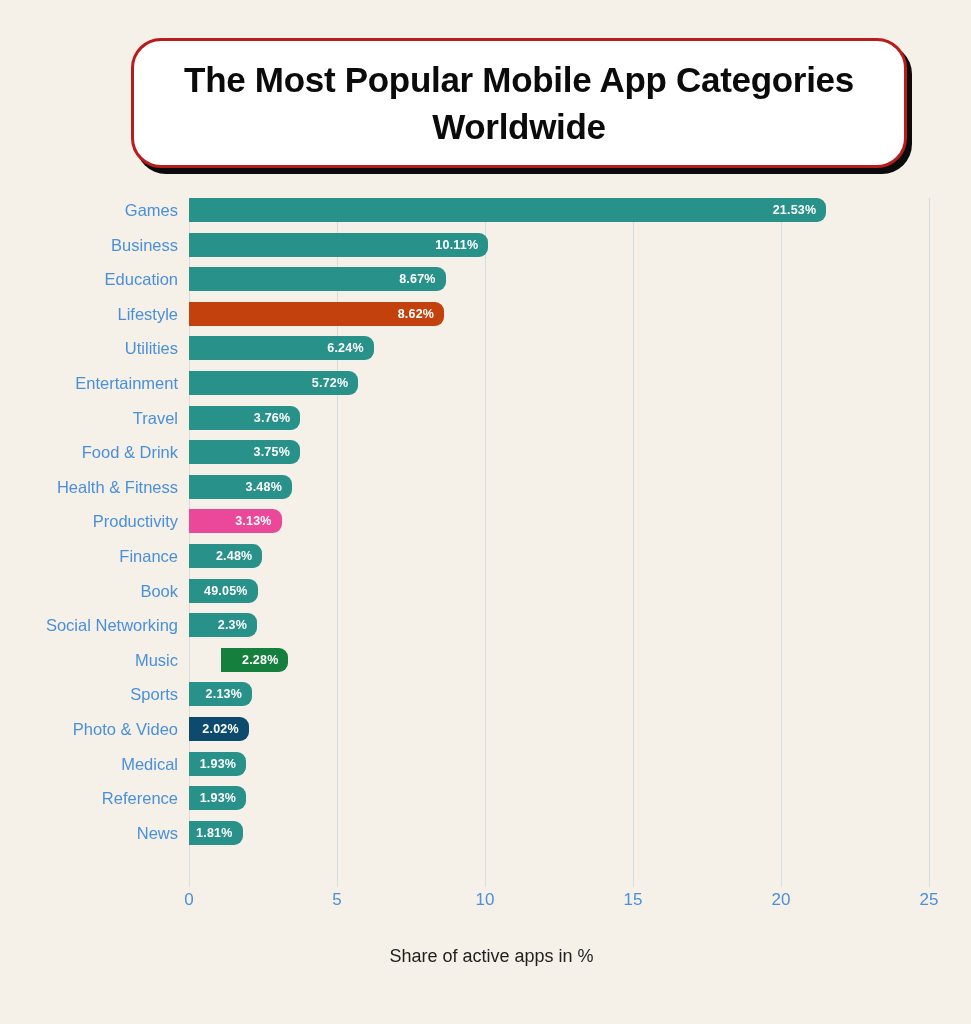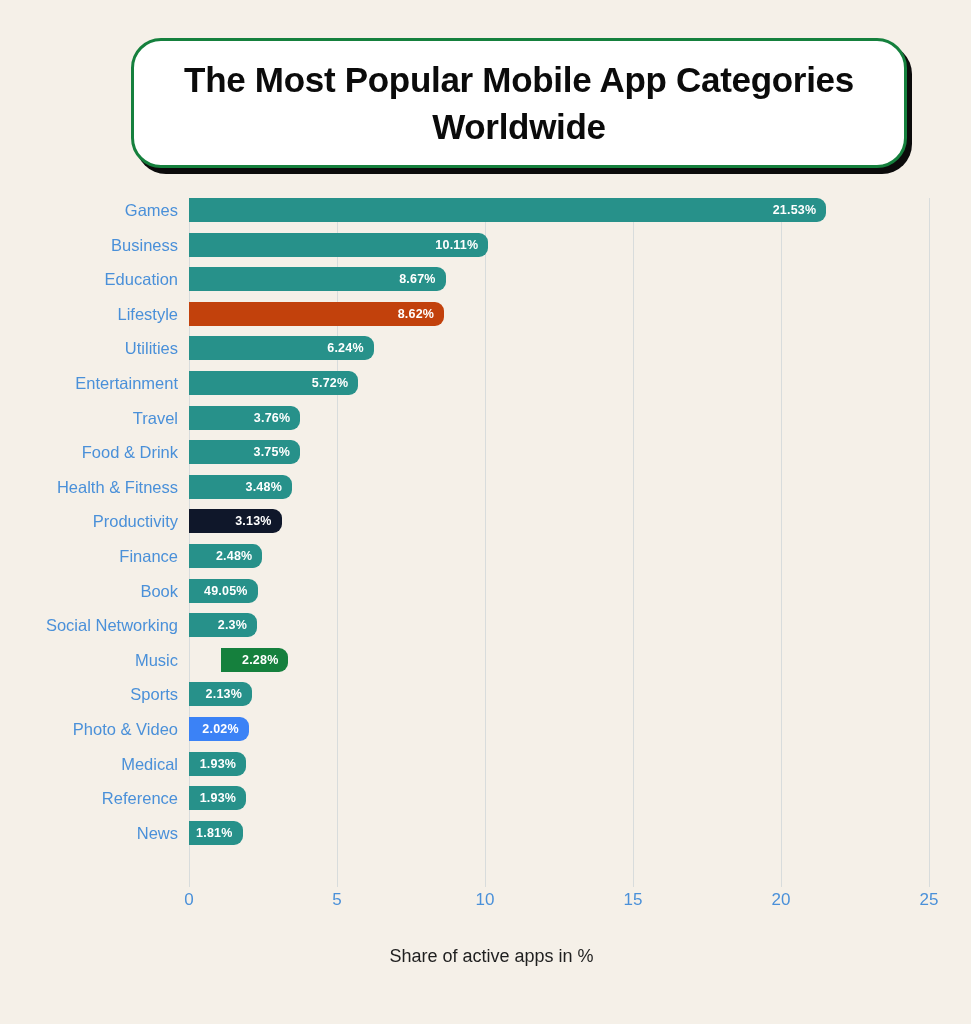--- a/index.html
+++ b/index.html
@@ -33,21 +33,21 @@
     border-radius: 30px;
   }
   #title-card {
     position: absolute;
     left: 0;
     top: 0;
     width: 100%;
     height: 100%;
     box-sizing: border-box;
     background: #FFFFFF;
-    border: 3px solid #15803d;
+    border: 3px solid #b91c1c;
     border-radius: 30px;
     display: flex;
     align-items: center;
     justify-content: center;
   }
   #chart-title {
     font-size: 35px;
     line-height: 47px;
     font-weight: 700;
     color: #0b0b0b;
@@ -223,21 +223,21 @@
         </div>
       </div>
       <div class="row">
         <div class="cat-label">Health &amp; Fitness</div>
         <div class="bar" style="width: 103.008px; background: rgb(39, 145, 138);">
           <span class="bar-value">3.48%</span>
         </div>
       </div>
       <div class="row">
         <div class="cat-label">Productivity</div>
-        <div class="bar" style="width: 92.648px; background: #0f172a;">
+        <div class="bar" style="width: 92.648px; background: #ec4899;">
           <span class="bar-value">3.13%</span>
         </div>
       </div>
       <div class="row">
         <div class="cat-label">Finance</div>
         <div class="bar" style="width: 73.408px; background: rgb(39, 145, 138);">
           <span class="bar-value">2.48%</span>
         </div>
       </div>
       <div class="row">
@@ -259,21 +259,21 @@
         </div>
       </div>
       <div class="row">
         <div class="cat-label">Sports</div>
         <div class="bar" style="width: 63.048px; background: rgb(39, 145, 138);">
           <span class="bar-value">2.13%</span>
         </div>
       </div>
       <div class="row">
         <div class="cat-label">Photo &amp; Video</div>
-        <div class="bar" style="width: 59.792px; background: #3b82f6; padding-left: 48px;">
+        <div class="bar" style="width: 59.792px; background: #0c4a6e; padding-left: 48px;">
           <span class="bar-value">2.02%</span>
         </div>
       </div>
       <div class="row">
         <div class="cat-label">Medical</div>
         <div class="bar" style="width: 57.128px; background: rgb(39, 145, 138);">
           <span class="bar-value">1.93%</span>
         </div>
       </div>
       <div class="row">

